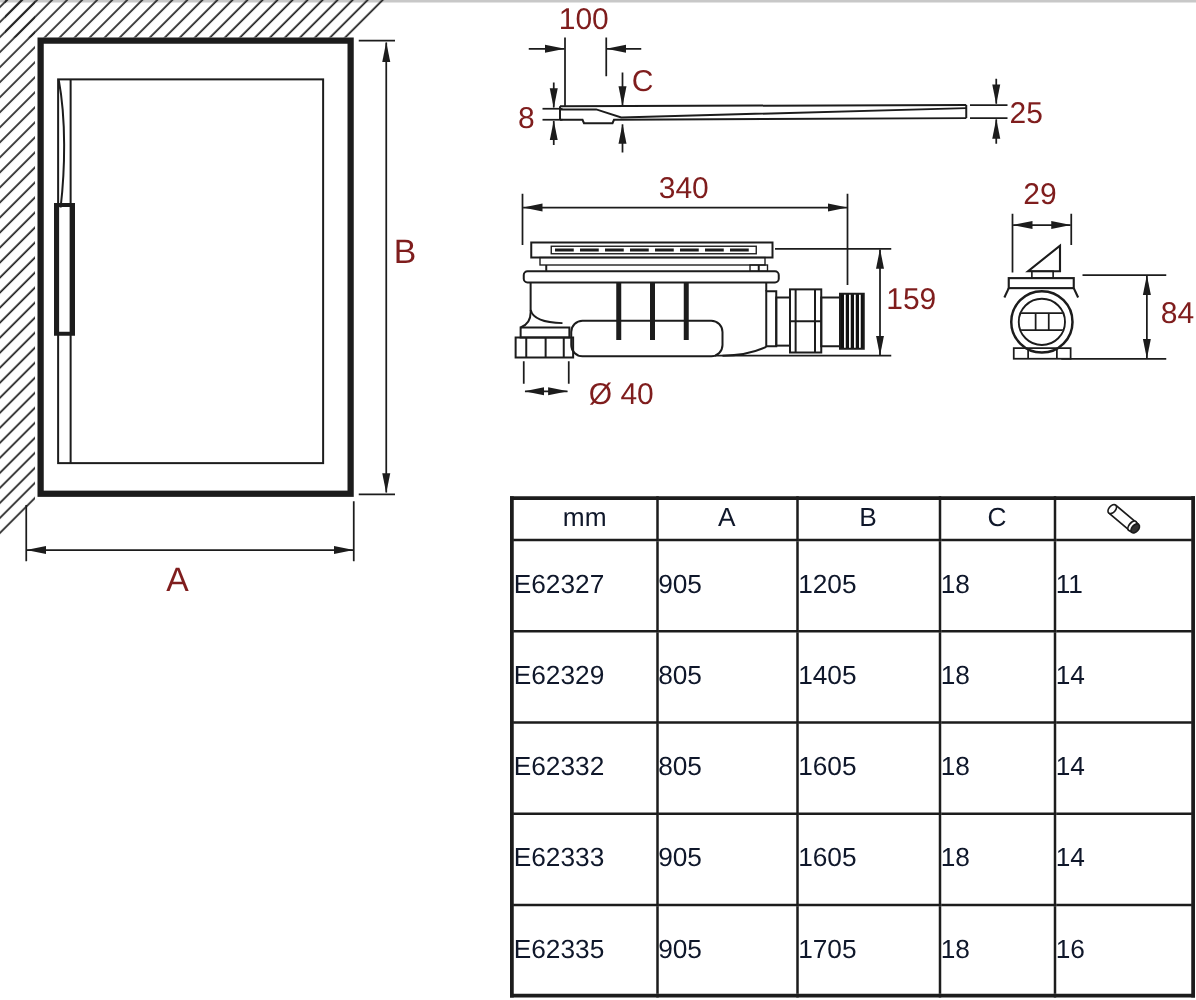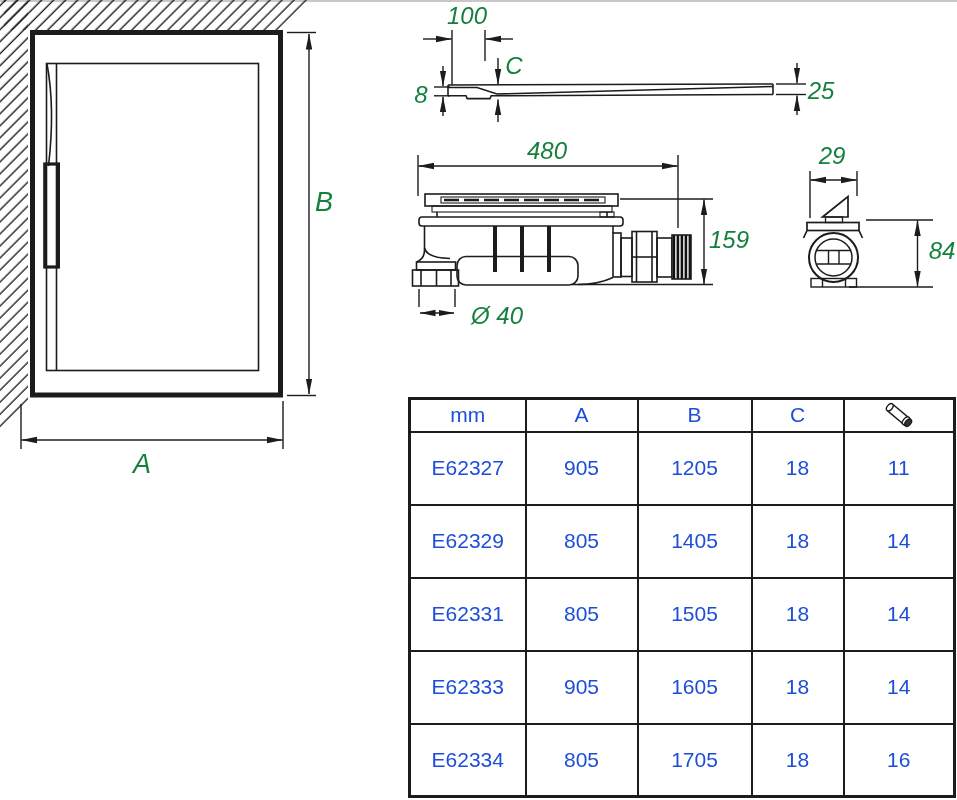--- a/index.html
+++ b/index.html
@@ -2,25 +2,25 @@
 <html><head>
 <meta charset="utf-8">
 <style>
   html,body{margin:0;padding:0;background:#ffffff;}
   body{width:957px;height:800px;overflow:hidden;}
   .stage{position:relative;width:957px;height:800px;background:#ffffff;
          font-family:"Liberation Sans",sans-serif;color:#141414;}
   .topline{position:absolute;left:0;top:0;width:957px;height:2px;background:#c8c8c8;}
   svg.art{position:absolute;left:0;top:0;}
   .dim{position:absolute;transform:translate(-50%,-50%);font-size:24px;
-       color:#15803d;white-space:nowrap;font-style:italic;}
+       color:#7f1d1d;white-space:nowrap;}
   .dim.big{font-size:27px;}
   table.spec{position:absolute;left:408px;top:397px;width:545px;height:401px;
-             border-collapse:collapse;table-layout:fixed;font-size:21px;text-align:center;
-             border:3px solid #1c1c1c;color:#1d4ed8;padding-left:40px;}
+             border-collapse:collapse;table-layout:fixed;font-size:21px;
+             border:3px solid #1c1c1c;color:#0f172a;padding-left:40px;}
   .spec th,.spec td{border:2px solid #1c1c1c;font-weight:400;padding:0;overflow:hidden;}
   .spec tr{height:33.4px;}
   .spec .icon-cell svg{vertical-align:middle;}
 </style>
 </head>
 <body>
 
 <div class="stage">
   <div class="topline"></div>
 
@@ -161,21 +161,21 @@
       </g>
     </g>
   </svg>
 
   <div class="dim big" style="left:142px;top:464px;">A</div>
   <div class="dim big" style="left:324px;top:202px;">B</div>
   <div class="dim" style="left:467px;top:16px;">100</div>
   <div class="dim" style="left:514px;top:66px;">C</div>
   <div class="dim" style="left:421px;top:95px;">8</div>
   <div class="dim" style="left:821px;top:91px;">25</div>
-  <div class="dim" style="left:547px;top:151px;">480</div>
+  <div class="dim" style="left:547px;top:151px;">340</div>
   <div class="dim" style="left:729px;top:240px;">159</div>
   <div class="dim" style="left:497px;top:316px;">Ø 40</div>
   <div class="dim" style="left:832px;top:156px;">29</div>
   <div class="dim" style="left:942px;top:251px;">84</div>
 
   <table class="spec">
     <colgroup>
       <col style="width:116px">
         <col style="width:112px">
         <col style="width:114px">
@@ -209,35 +209,35 @@
           <td>11</td>
         </tr>
         <tr>
           <td>E62329</td>
           <td>805</td>
           <td>1405</td>
           <td>18</td>
           <td>14</td>
         </tr>
         <tr>
-          <td>E62331</td>
+          <td>E62332</td>
           <td>805</td>
-          <td>1505</td>
+          <td>1605</td>
           <td>18</td>
           <td>14</td>
         </tr>
         <tr>
           <td>E62333</td>
           <td>905</td>
           <td>1605</td>
           <td>18</td>
           <td>14</td>
         </tr>
         <tr>
-          <td>E62334</td>
-          <td>805</td>
+          <td>E62335</td>
+          <td>905</td>
           <td>1705</td>
           <td>18</td>
           <td>16</td>
         </tr>
       </tbody>
   </table>
 </div>
 
 </body></html>

